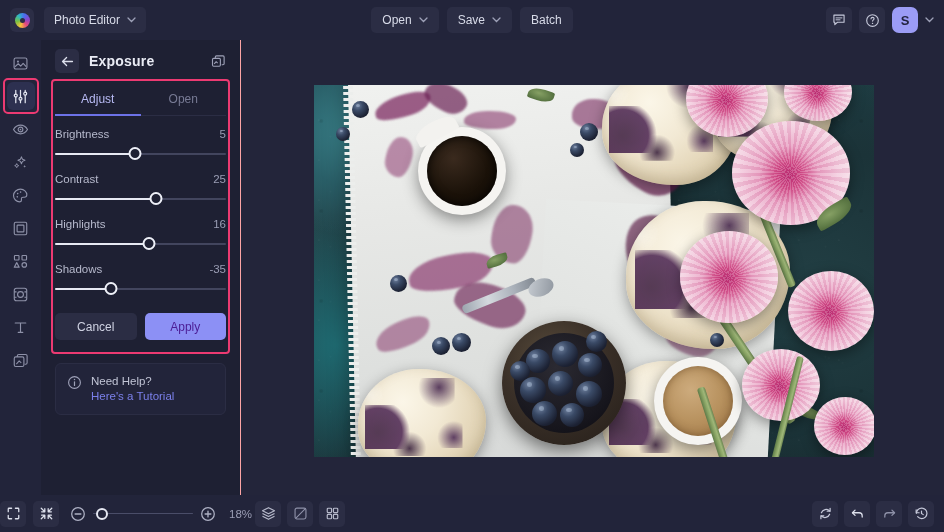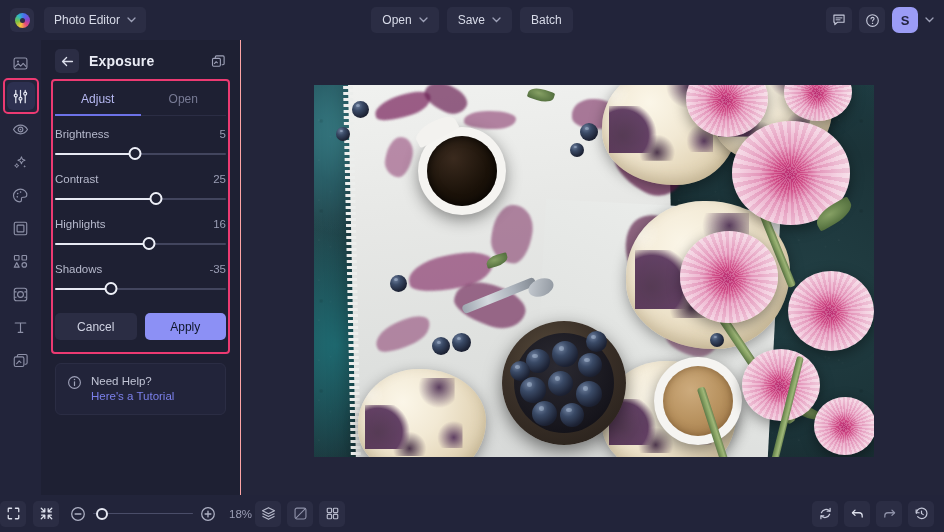--- a/index.html
+++ b/index.html
@@ -157,21 +157,21 @@
     cursor: pointer;
   }
 
   .btn-row { display: flex; gap: 8px; padding: 5px 0 10px 0; }
   .btn {
     flex: 1; height: 27px; border-radius: 5px;
     font-size: 12px; border: none; cursor: pointer;
     font-family: inherit;
   }
   .btn-cancel { background: #2b2d44; color: #cfd2e2; }
-  .btn-apply { background: #8c90f5; color: #0f172a; }
+  .btn-apply { background: #8c90f5; color: #4c1d95; }
 
   .help-card {
     margin: 13px 14px 12px 14px;
     background: #22243a;
     border: 1px solid #2b2d44;
     border-radius: 6px;
     padding: 10px 11px;
     display: flex; gap: 9px; align-items: flex-start;
     cursor: pointer;
   }

